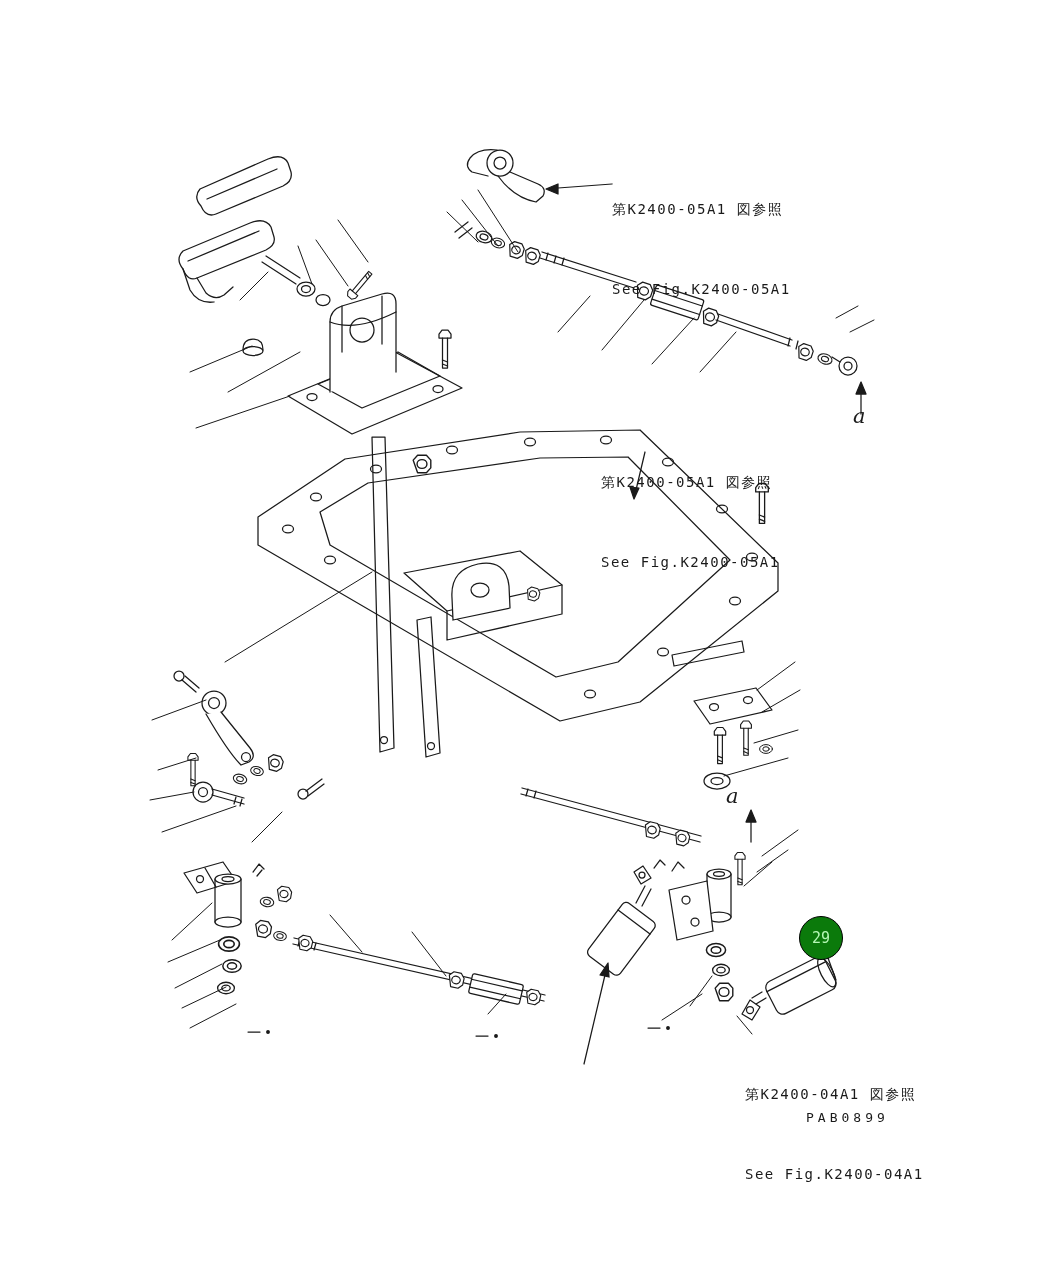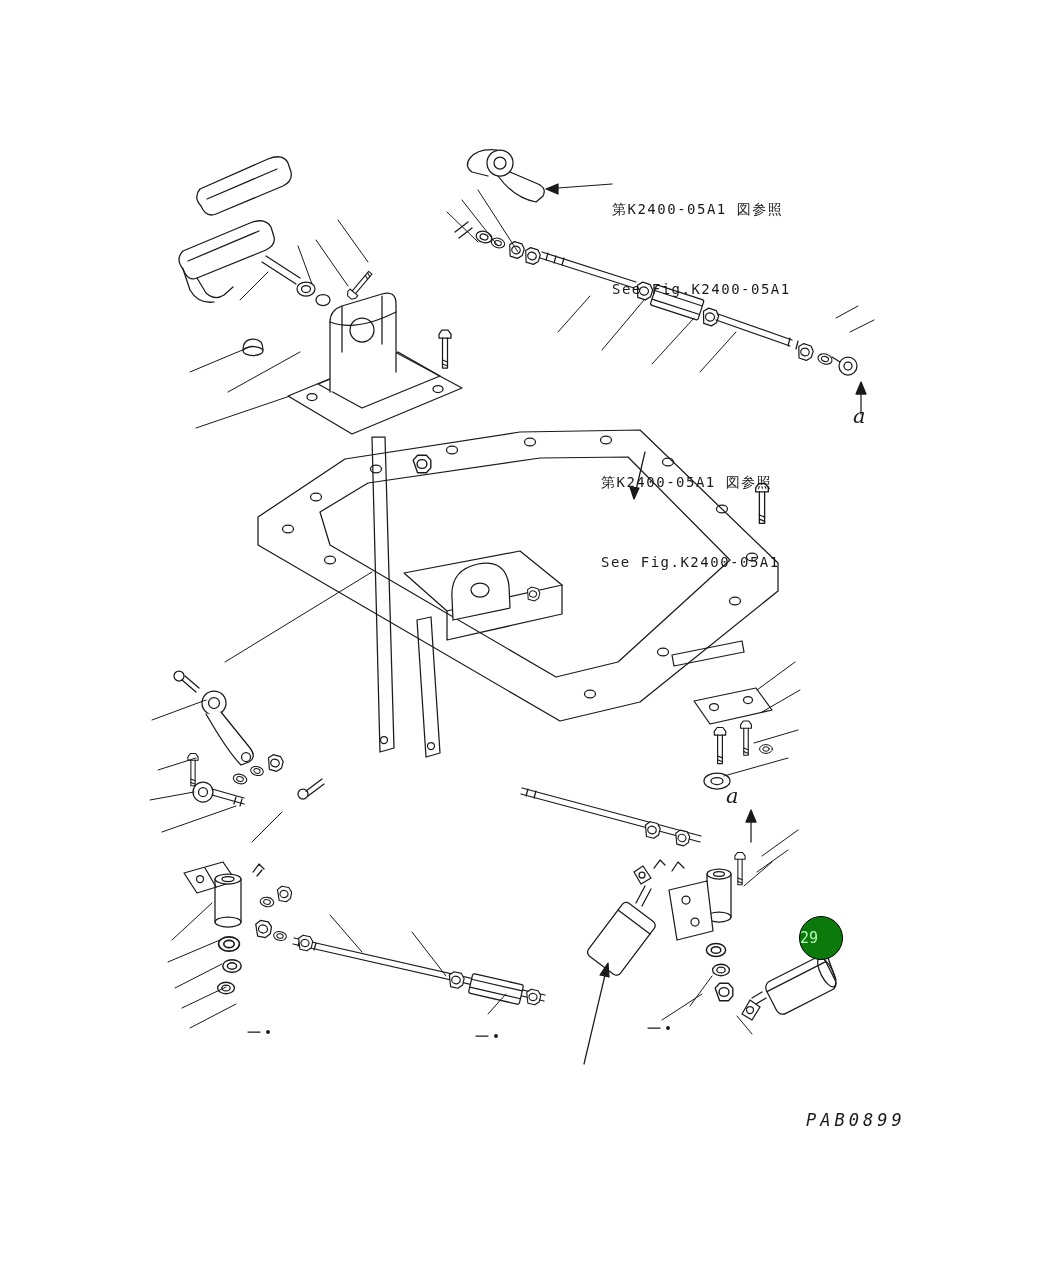--- a/index.html
+++ b/index.html
@@ -14,27 +14,27 @@
   .ref{
     position:absolute;font-size:14px;letter-spacing:1.5px;
     line-height:2.0;white-space:pre;color:var(--line,#111);
   }
   .ref div{height:24px;}
   .marker-a{
     position:absolute;font-family:"DejaVu Serif","Liberation Serif",serif;
     font-style:italic;font-size:21px;color:var(--line,#111);
   }
   .code{
-    position:absolute;font-size:17px;letter-spacing:4px;color:var(--line,#111);font-style:italic;
+    position:absolute;font-size:13px;letter-spacing:4px;color:var(--line,#111);
   }
   .badge{
     position:absolute;left:799px;top:916px;width:44px;height:44px;
     border-radius:50%;background:var(--badge-fill,#0b7a0b);
     border:1.5px solid #000;box-sizing:border-box;
-    display:flex;align-items:center;
+    display:flex;align-items:center;justify-content:center;
     color:var(--badge-text,#b5f7b5);font-size:15px;cursor:pointer;
   }
 </style>
 </head>
 <body>
 
 <div class="canvas">
 
   <svg viewBox="0 0 1052 1273">
     <defs>
@@ -390,20 +390,24 @@
   <div class="ref" style="left:612px;top:139px">
     <div>第K2400-05A1 図参照</div>
     <div>See Fig.K2400-05A1</div>
   </div>
 
   <div class="ref" style="left:601px;top:412px">
     <div>第K2400-05A1 図参照</div>
     <div>See Fig.K2400-05A1</div>
   </div>
 
+  <div class="ref" style="left:745px;top:1024px">
+    <div>第K2400-04A1 図参照</div>
+    <div>See Fig.K2400-04A1</div>
+  </div>
 
 
   <div class="marker-a" style="left:853px;top:404px">a</div>
   <div class="marker-a" style="left:726px;top:784px">a</div>
 
   <div class="badge">
     <span>29</span>
   </div>
 
   <div class="code" style="left:806px;top:1110px">PAB0899</div>

